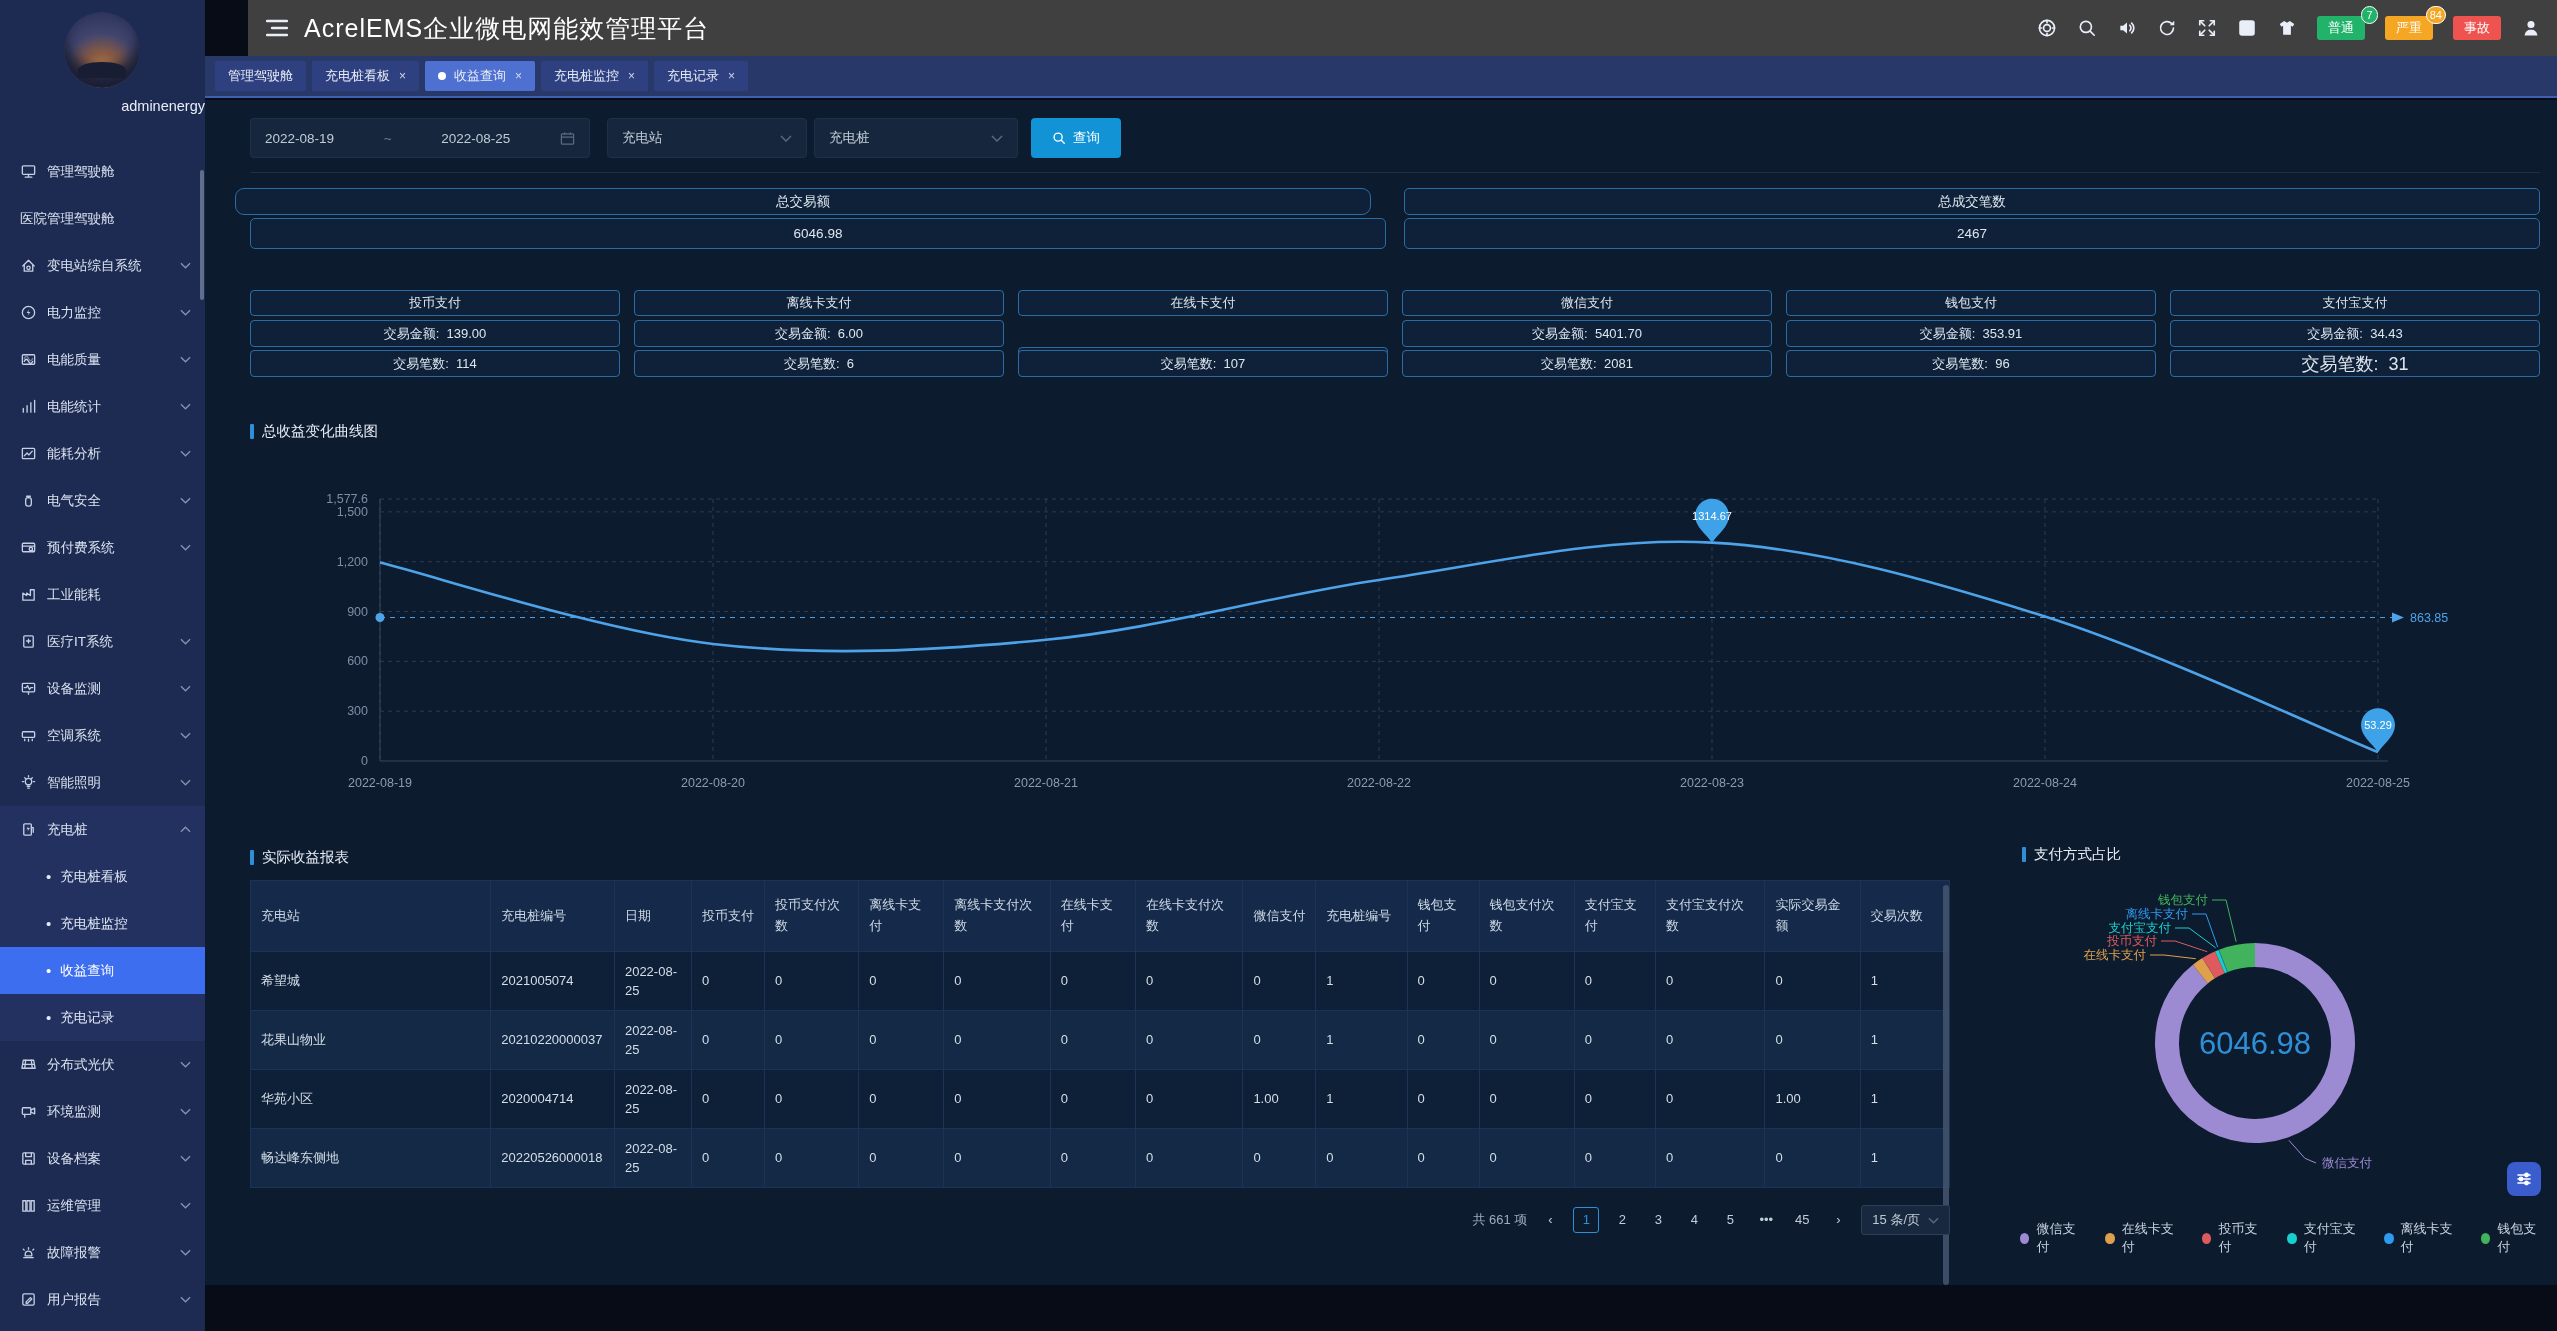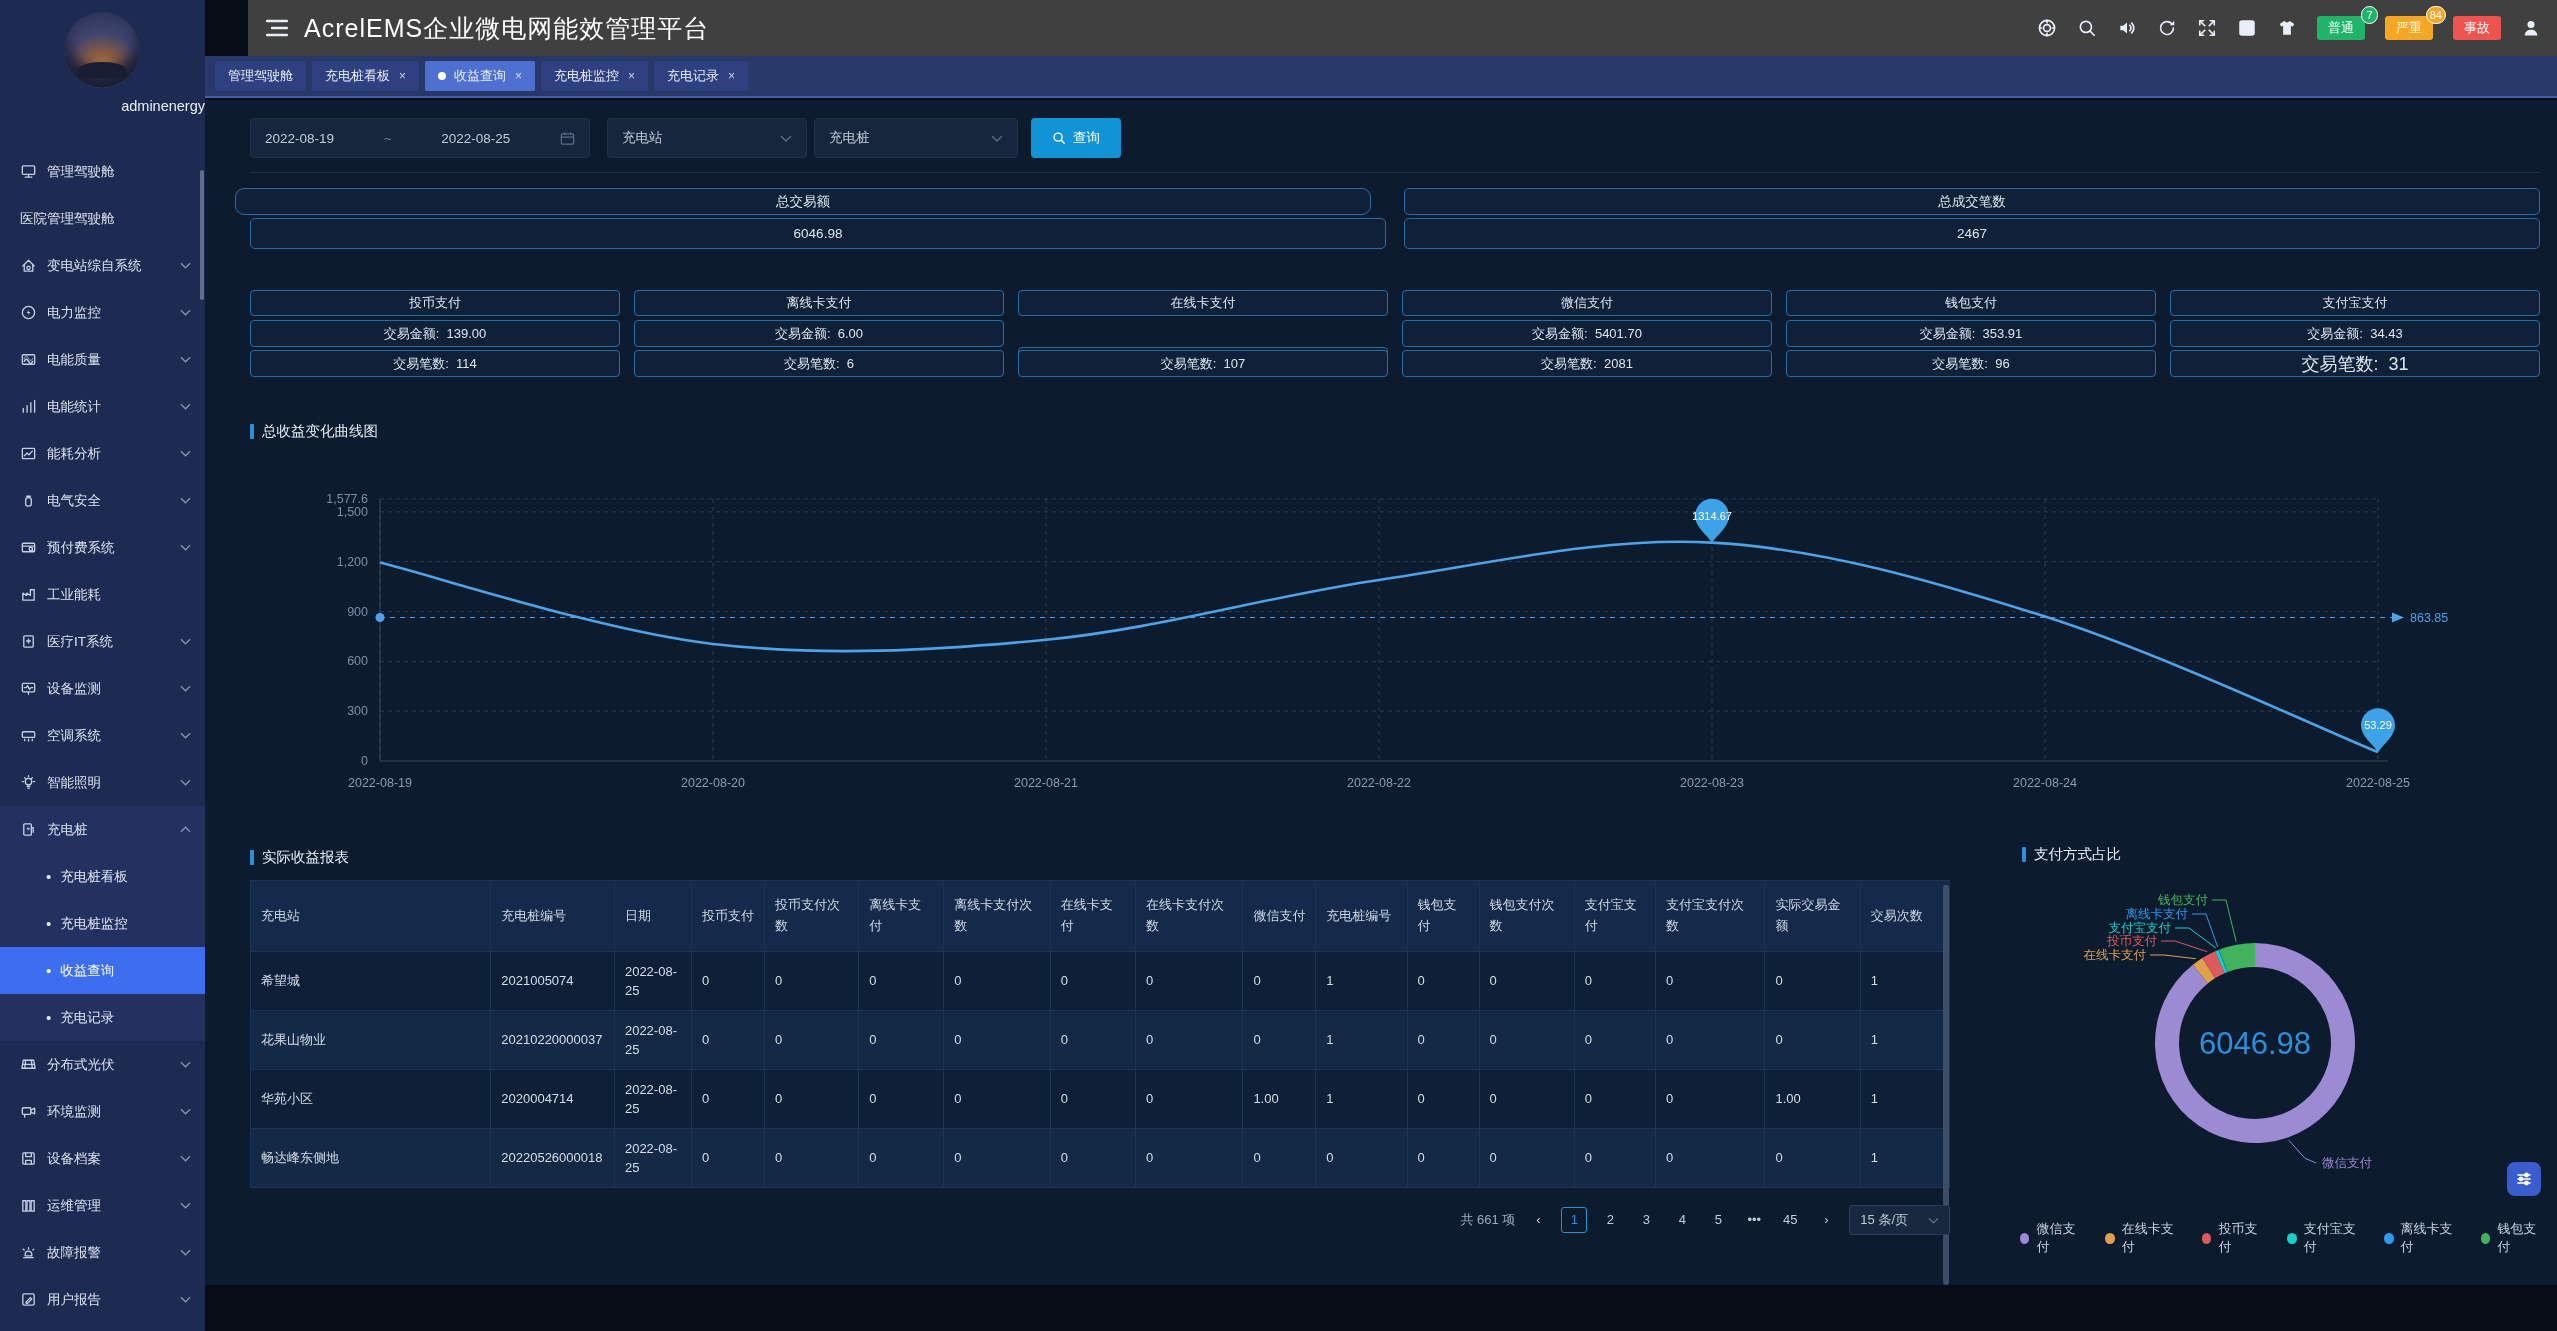--- a/index.html
+++ b/index.html
@@ -64,21 +64,21 @@
   #rev-table th{background:#152a4b;color:#cdd8e4;height:70px;line-height:1.6;}
   #rev-table td{color:#d5dee8;height:58px;line-height:1.5;}
   #rev-table tr.odd td{background:#0e2038;}
   #rev-table tr.even td{background:#132946;}
   #table-scroll{position:absolute;left:1738px;top:785px;width:6px;height:400px;background:#45566f;border-radius:3px;opacity:.85;}
   #pagination{position:absolute;left:45px;top:1105px;width:1700px;display:flex;justify-content:flex-end;align-items:center;
     gap:10px;color:#9fabbd;font-size:13px;}
   .pg{min-width:26px;height:26px;line-height:26px;text-align:center;color:#c3cdd9;cursor:pointer;border-radius:3px;}
   .pg.active{border:1px solid #2d8fd8;color:#2d8fd8;box-sizing:border-box;line-height:24px;}
   #page-size{height:28px;background:#18293f;border:1px solid #2c3e58;border-radius:3px;display:flex;align-items:center;
-    gap:20px;padding:0 10px;color:#c0cad6;cursor:pointer;}
+    gap:8px;padding:0 10px;color:#c0cad6;cursor:pointer;}
   
   #donut-panel{position:absolute;left:1815px;top:745px;width:522px;height:418px;}
   #donut-svg{position:absolute;left:0;top:20px;}
   #float-btn{position:absolute;right:16px;top:1062px;width:34px;height:34px;background:#3a5ccc;border-radius:8px;cursor:pointer;
     display:flex;align-items:center;justify-content:center;}
   #chart-wrap{position:absolute;left:45px;top:355px;}
   .svgtext{font-family:"Liberation Sans","DejaVu Sans",sans-serif;}
 </style>
 </head>
 <body>

